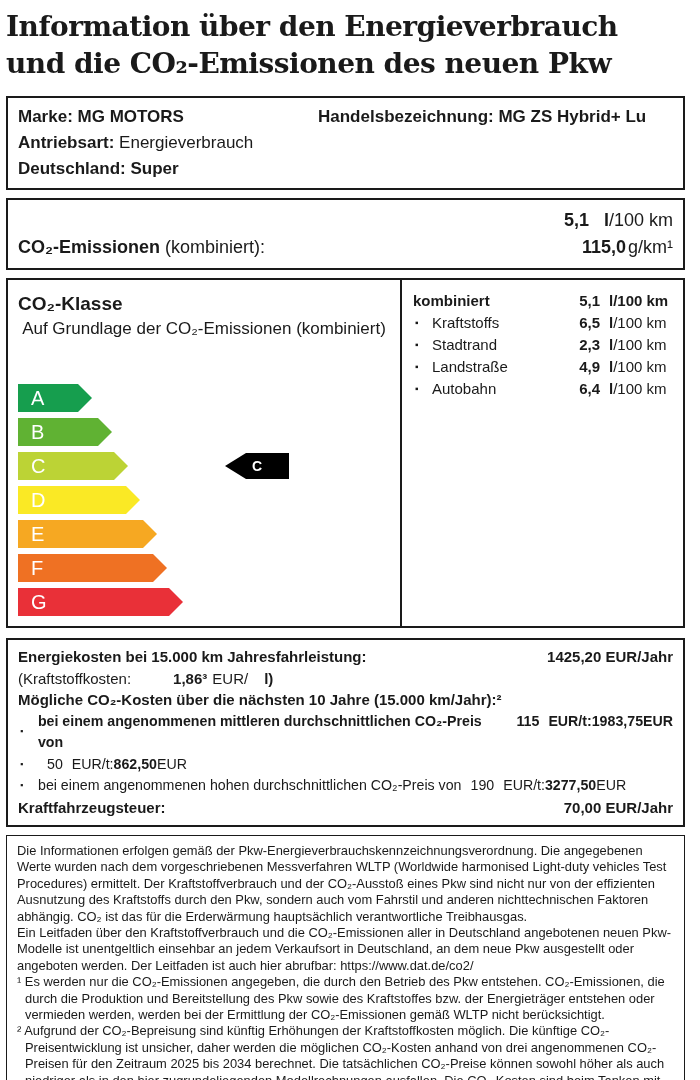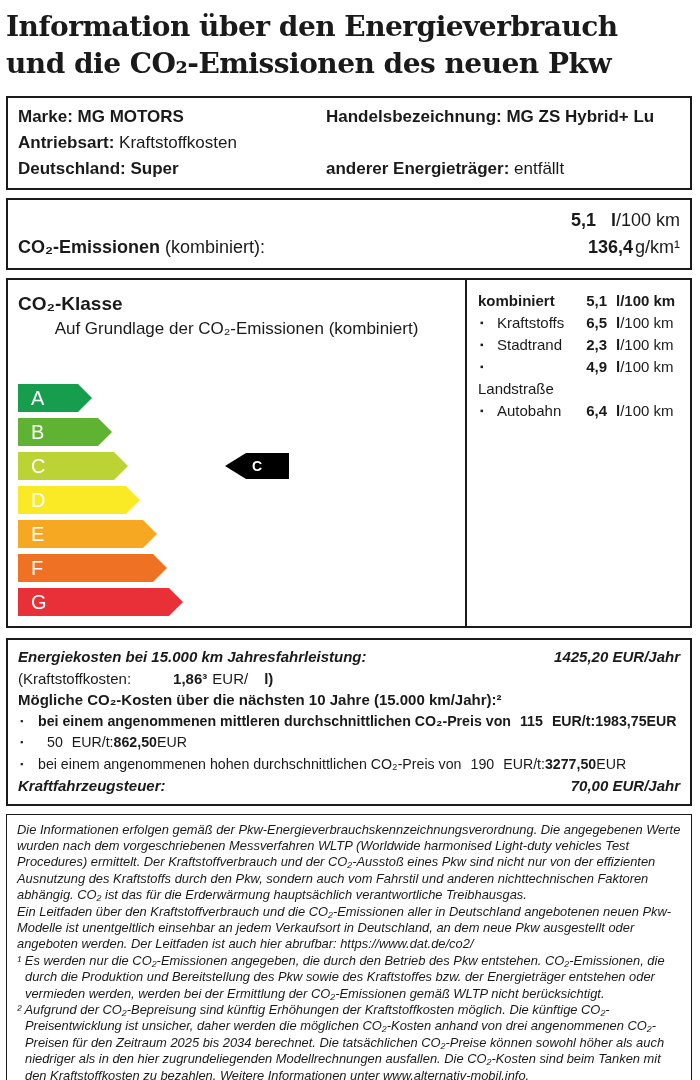--- a/index.html
+++ b/index.html
@@ -1,40 +1,40 @@
 <!DOCTYPE html>
 <html lang="de"><head>
 <meta charset="utf-8">
 <style>
   * { margin:0; padding:0; box-sizing:border-box; }
   html,body { width:700px; height:1080px; background:#fff; color:#1a1a1a;
     font-family:"Liberation Sans", sans-serif; overflow:hidden; }
-  .page { width:700px; height:1080px; padding:6px 8px 0 6px; }
+  .page { width:700px; height:1080px; padding:6px 15px 0 6px; }
   .b { font-weight:bold; }
 
   
   .title { font-family:"DejaVu Serif", serif; font-weight:bold; font-size:28px;
     line-height:37px; letter-spacing:-0.5px; margin:2px 0 14px 0; }
 
   .box { border:2px solid #1a1a1a; background:#fff; }
 
   
   .vehicle { padding:6px 10px; font-size:17px; line-height:26px; margin-bottom:8px; }
-  .vehicle .row { display:grid; grid-template-columns:300px 1fr;gap:8px; }
+  .vehicle .row { display:grid; grid-template-columns:300px 1fr; }
   .vehicle .full { display:block; }
   .lbl { font-weight:bold; }
 
   
   .consumption { padding:7px 10px; font-size:18px; line-height:27px; margin-bottom:8px; }
   .c-row { display:flex; align-items:baseline; }
   .c-row .spacer { flex:1; }
 
   
   .co2-section { display:flex; margin-bottom:10px; height:350px; }
-  .co2-left { width:461px; position:relative; padding:12px 10px 0 10px; }
+  .co2-left { width:396px; position:relative; padding:12px 10px 0 10px; }
   .co2-right { flex:1; margin-left:-2px; padding:10px 11px; font-size:15px; }
   .co2-head { font-size:19px; line-height:24px; }
   .co2-sub  { font-size:17px; line-height:26px;text-align:center; }
   .scale { position:relative; margin-top:42px; }
   .class-bar { height:28px; margin-bottom:6px; color:#fff; font-size:20px;
     display:flex; align-items:center; padding-left:13px;
     clip-path:polygon(0 0, calc(100% - 14px) 0, 100% 50%, calc(100% - 14px) 100%, 0 100%); }
   .indicator { position:absolute; left:207px; width:64px; height:26px; background:#000;
     color:#fff; font-weight:bold; font-size:14px; display:flex; align-items:center;
     padding-left:27px; clip-path:polygon(0 50%, 21px 0, 100% 0, 100% 100%, 21px 100%); }
@@ -42,67 +42,66 @@
   .wa-heading { font-weight:bold; line-height:22px; margin-bottom:41px; }
   .wa-sub { font-weight:bold; line-height:22px; }
   .wa-row { display:grid; grid-template-columns:1fr 38px 72px; line-height:22px; }
   .wa-row .val { text-align:right; font-weight:bold; }
   .wa-row .unit { padding-left:9px; }
   .wa-row .bullet { display:inline-block; width:19px; padding-left:2px; font-size:10px;
     vertical-align:2px; }
 
   
   .costs { padding:6px 10px 7px 10px; font-size:15px; line-height:21.5px; margin-bottom:8px; }
-  .cost-row { display:flex; align-items:center;font-style:italic; }
+  .cost-row { display:flex; align-items:center; }
   .cost-row .spacer { flex:1; }
   .fuelprice .v { margin-left:42px; } .fuelprice .m { margin-left:5px; }
   .fuelprice .s { margin-left:16px; }
   .cost-bullet { display:flex; align-items:baseline; font-size:14.2px; }
   .cost-bullet .bullet { width:20px; padding-left:2px; font-size:9px; align-self:center; }
   .cost-bullet .price { margin-left:9px; } .cost-bullet .punit { margin-left:9px; }
   .cost-bullet .amt { font-weight:bold; }
 
   
   .legal { border-width:1.5px; padding:7px 10px; font-size:12.9px; line-height:16.4px;
     margin-bottom:7px; }
-  .legal p { hyphens:auto;font-style:italic; }
+  .legal p { hyphens:auto; }
   .legal .fn { padding-left:8px; text-indent:-8px; }
 </style>
 </head>
 <body>
 
 <div class="page">
 
   <div class="title">
     <div>Information über den Energieverbrauch</div>
     <div>und die CO₂-Emissionen des neuen Pkw</div>
   </div>
 
   <div class="box vehicle">
     <div class="row">
       <div><span class="lbl">Marke:</span> <span class="b">MG MOTORS</span></div>
       <div><span class="lbl">Handelsbezeichnung:</span> <span class="b">MG ZS Hybrid+ Lu</span></div>
     </div>
-    <div class="full"><span class="lbl">Antriebsart:</span> <span>Kraftstoffkosten</span></div>
+    <div class="full"><span class="lbl">Antriebsart:</span> <span>Energieverbrauch</span></div>
     <div class="row">
       <div><span class="lbl">Deutschland:</span> <span class="b">Super</span></div>
-      <div><span class="lbl">anderer Energieträger:</span> <span>entfällt</span></div>
     </div>
   </div>
 
   <div class="box consumption">
     <div class="c-row">
       <span class="spacer"></span>
       <span class="b" style="margin-right:15px;">5,1</span>
       <span><span class="b">l</span><span>/100 km</span></span>
     </div>
     <div class="c-row">
       <span><span class="b">CO₂-Emissionen</span><span> (kombiniert):</span></span>
       <span class="spacer"></span>
-      <span class="b" style="margin-right:2px;">136,4</span>
+      <span class="b" style="margin-right:2px;">115,0</span>
       <span>g/km¹</span>
     </div>
   </div>
 
   <div class="co2-section">
     <div class="box co2-left">
       <div class="co2-head b">CO₂-Klasse</div>
       <div class="co2-sub">Auf Grundlage der CO₂-Emissionen (kombiniert)</div>
       <div class="scale">
           <div class="class-bar" style="width: 74px; background: rgb(22, 158, 78);">A</div>

